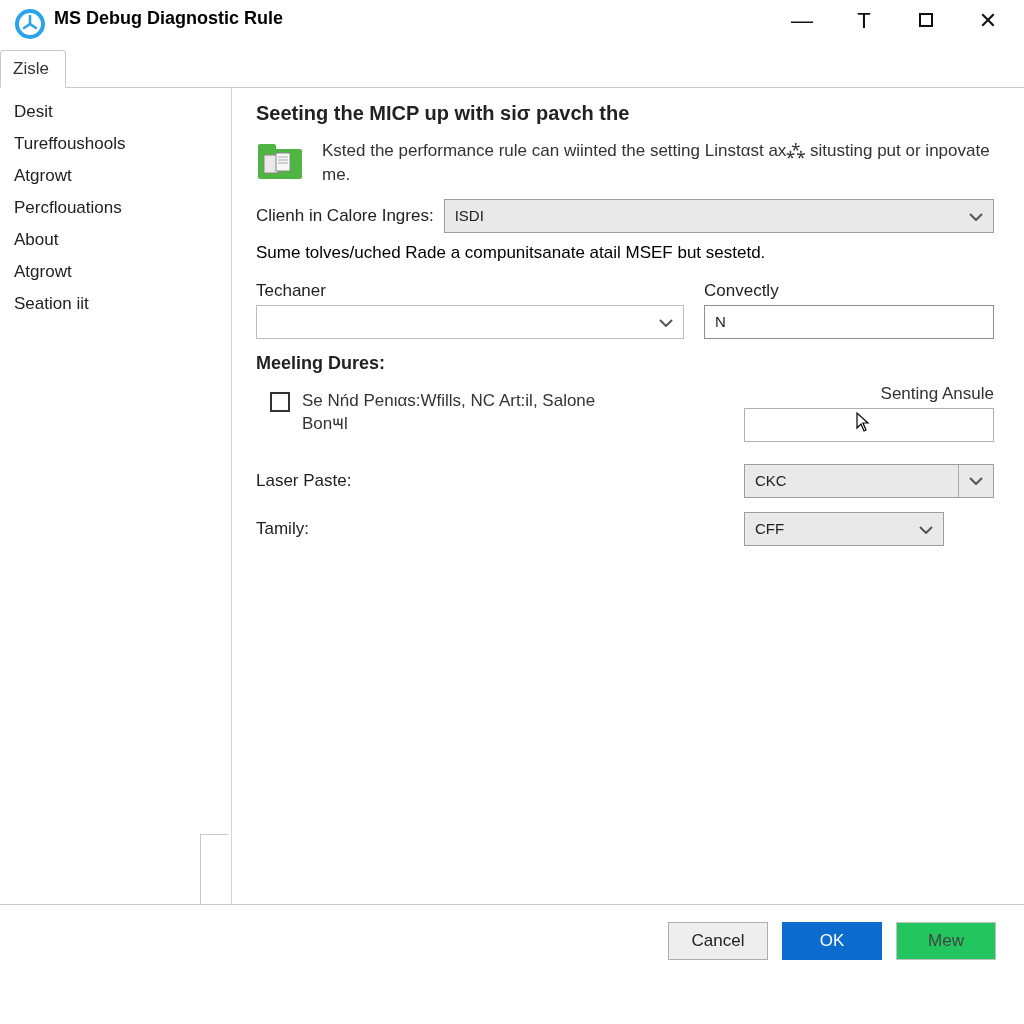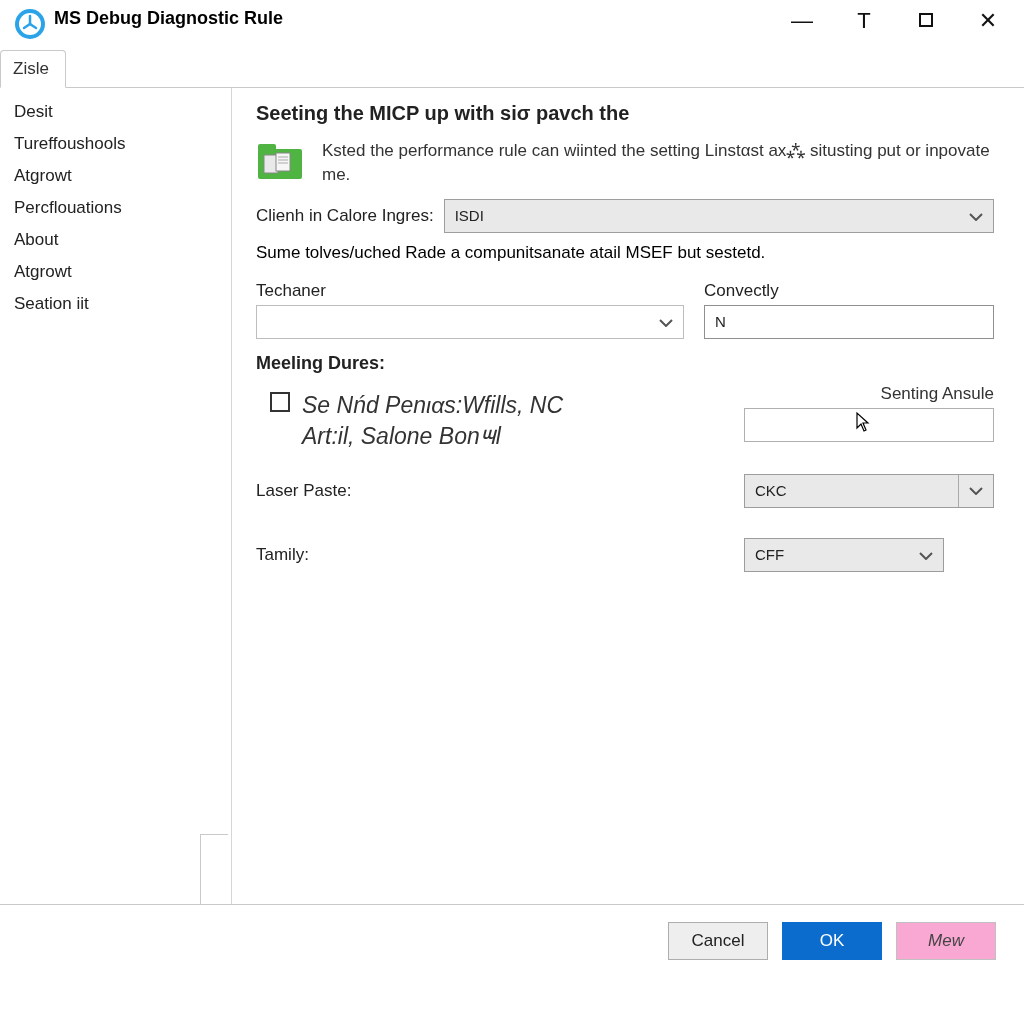--- a/index.html
+++ b/index.html
@@ -185,24 +185,23 @@
     }
     .checkbox {
       width: 20px;
       height: 20px;
       border: 2px solid #333;
       background: #fff;
       flex-shrink: 0;
       margin-top: 2px;
     }
     .cb-label {
-      font-size: 23px;
+      font-size: 17px;
       color: #333;
       line-height: 1.35;
-      font-style: italic;
     }
     .meeling-grid {
       display: flex;
       gap: 40px;
     }
     .meeling-left {
       flex: 1;
     }
     .meeling-right {
       width: 250px;
@@ -224,21 +223,21 @@
     .cursor-arrow {
       position: absolute;
       left: 44%;
       top: 2px;
       font-size: 20px;
       color: #000;
     }
     .grid2 {
       display: grid;
       grid-template-columns: 1fr 250px;
-      gap: 30px 40px;
+      gap: 14px 40px;
       margin-top: 22px;
       align-items: center;
     }
     .grid2 label {
       font-size: 17px;
       color: #222;
     }
     .footer {
       height: 72px;
       border-top: 1px solid #c9c9c9;
@@ -259,24 +258,23 @@
       font-size: 17px;
       color: #222;
       cursor: default;
     }
     .btn.primary {
       background: #0c6cce;
       border-color: #0c6cce;
       color: #fff;
     }
     .btn.muted {
-      background: #f9a8d4;
+      background: #22c55e;
       border-color: #c0c0c0;
       color: #444;
-      font-style: italic;
     }
   </style>
 </head>
 <body>
 
 <div class="titlebar">
   <span class="app-icon">
     <svg viewBox="0 0 32 32" width="32" height="32">
       <circle cx="16" cy="16" r="15" fill="#2aa3e8"></circle>
       <circle cx="16" cy="16" r="11" fill="#fff"></circle>

